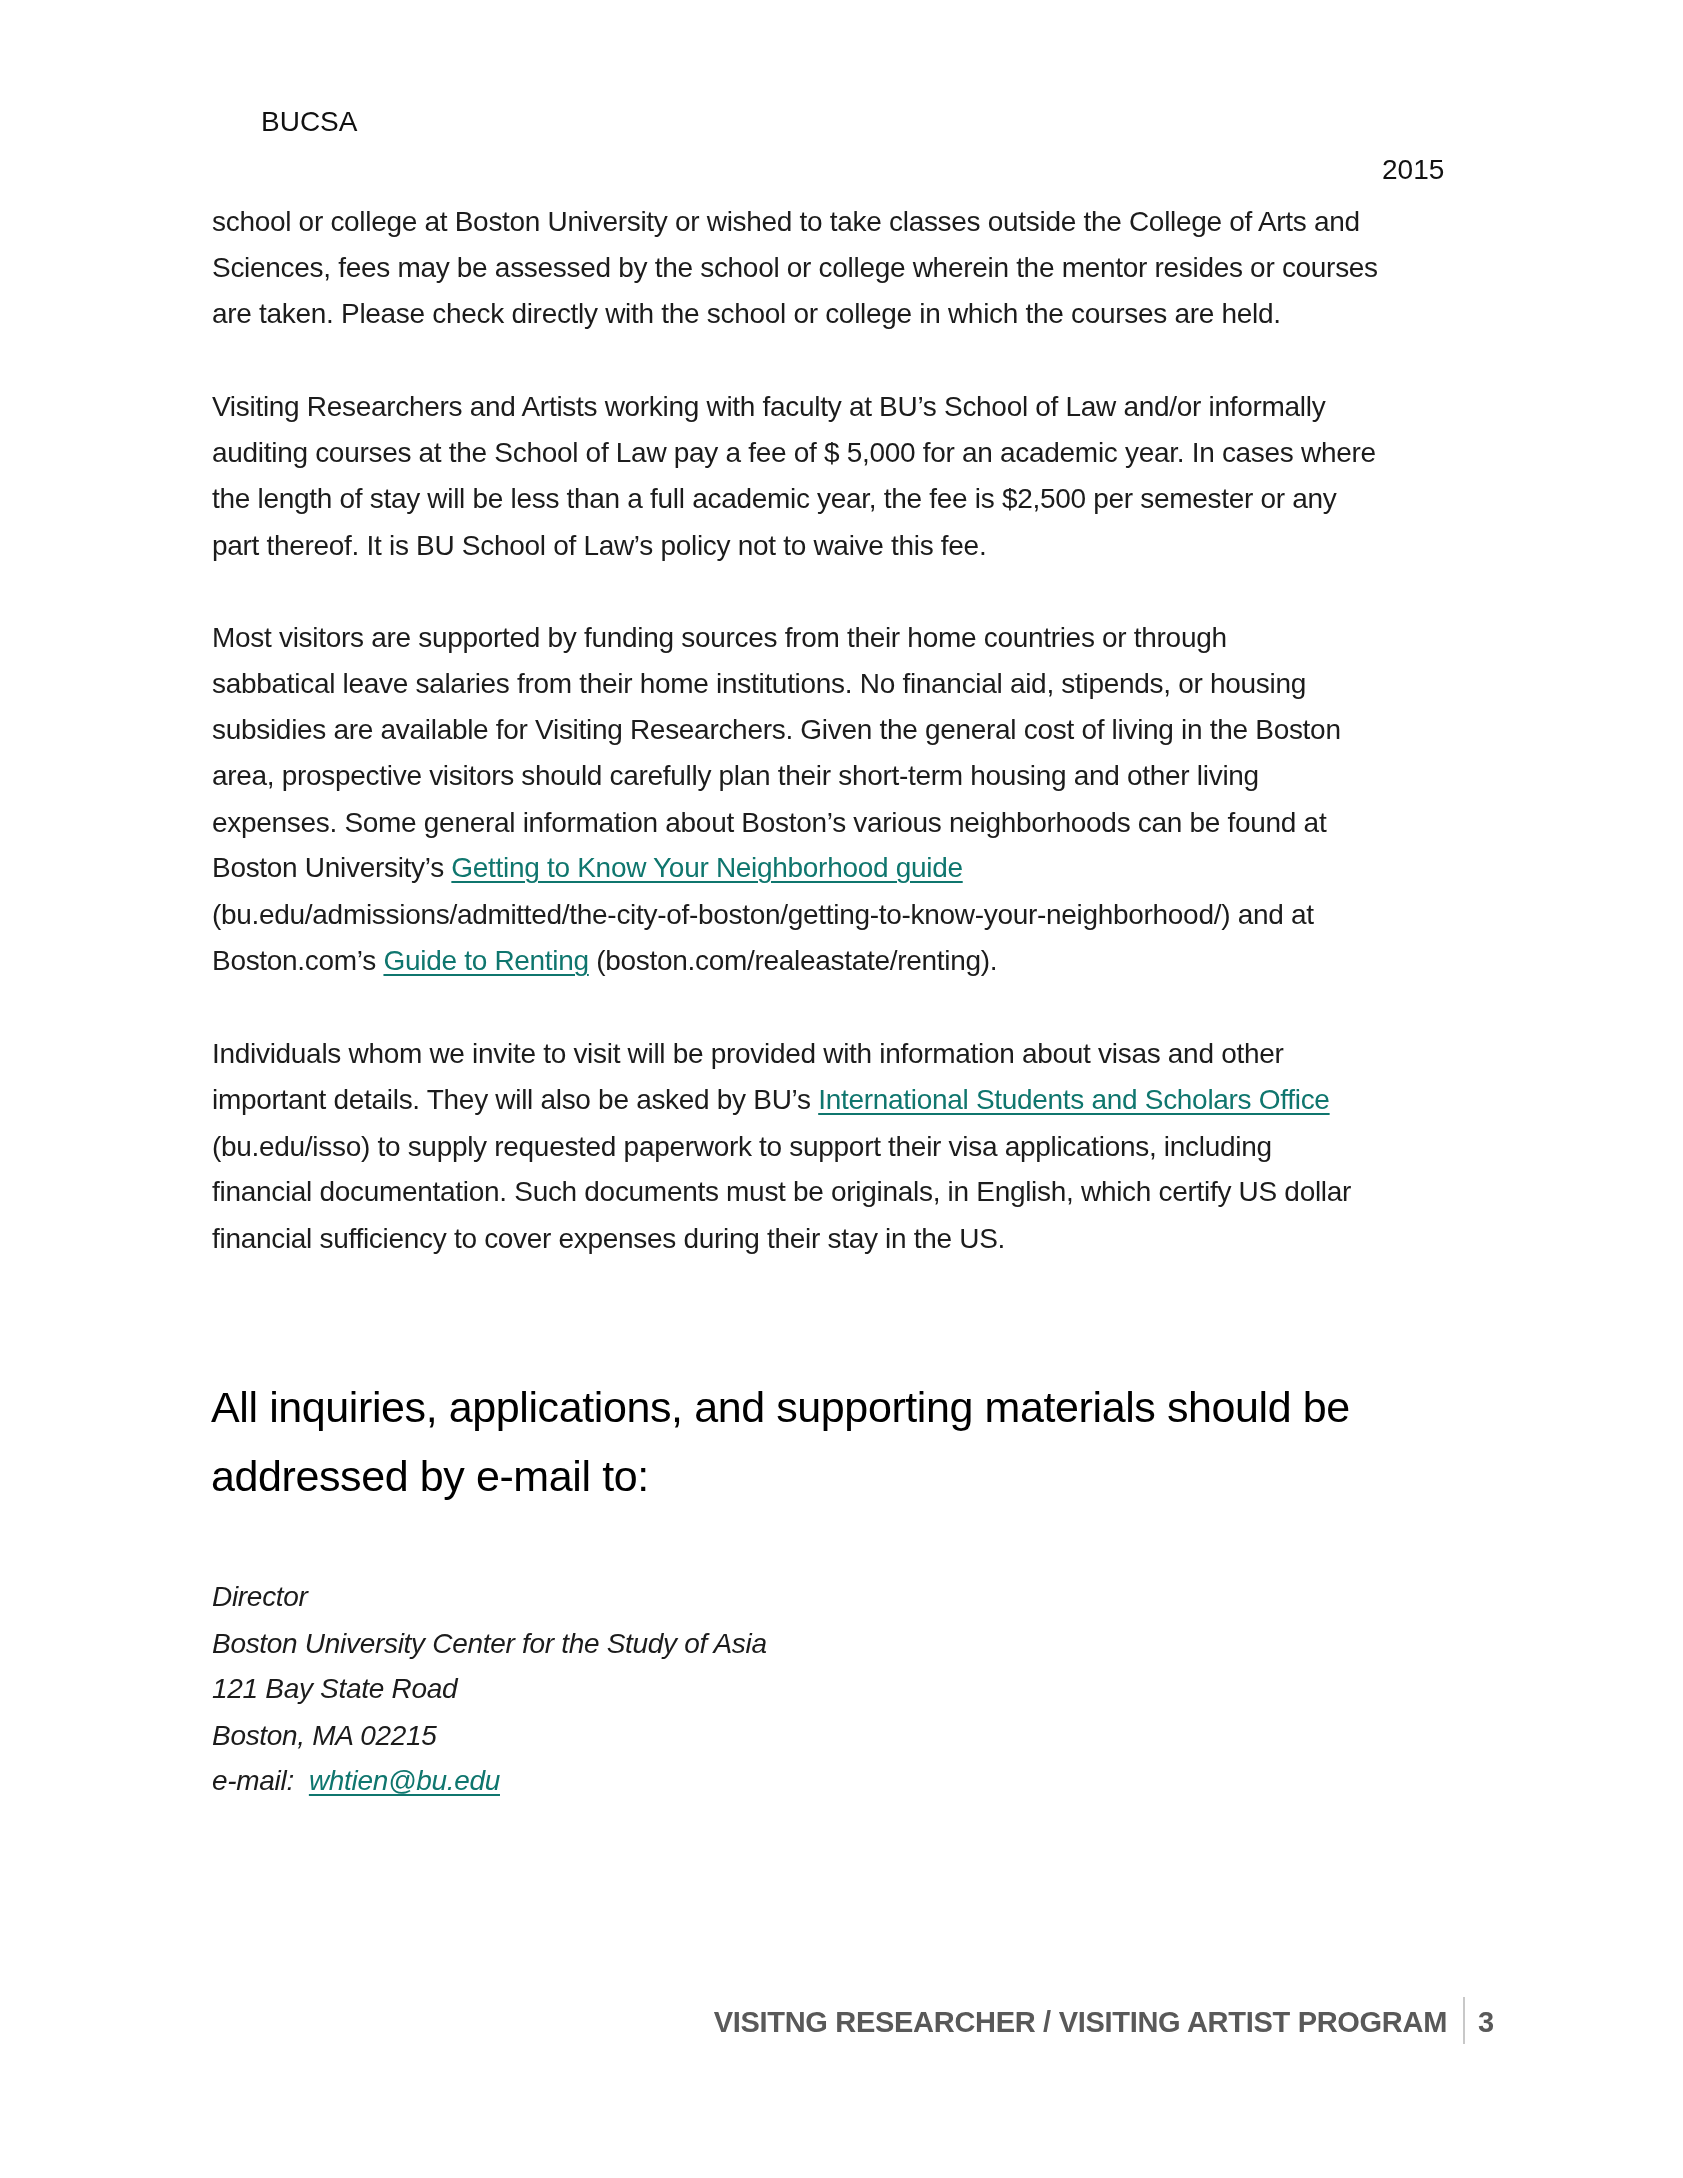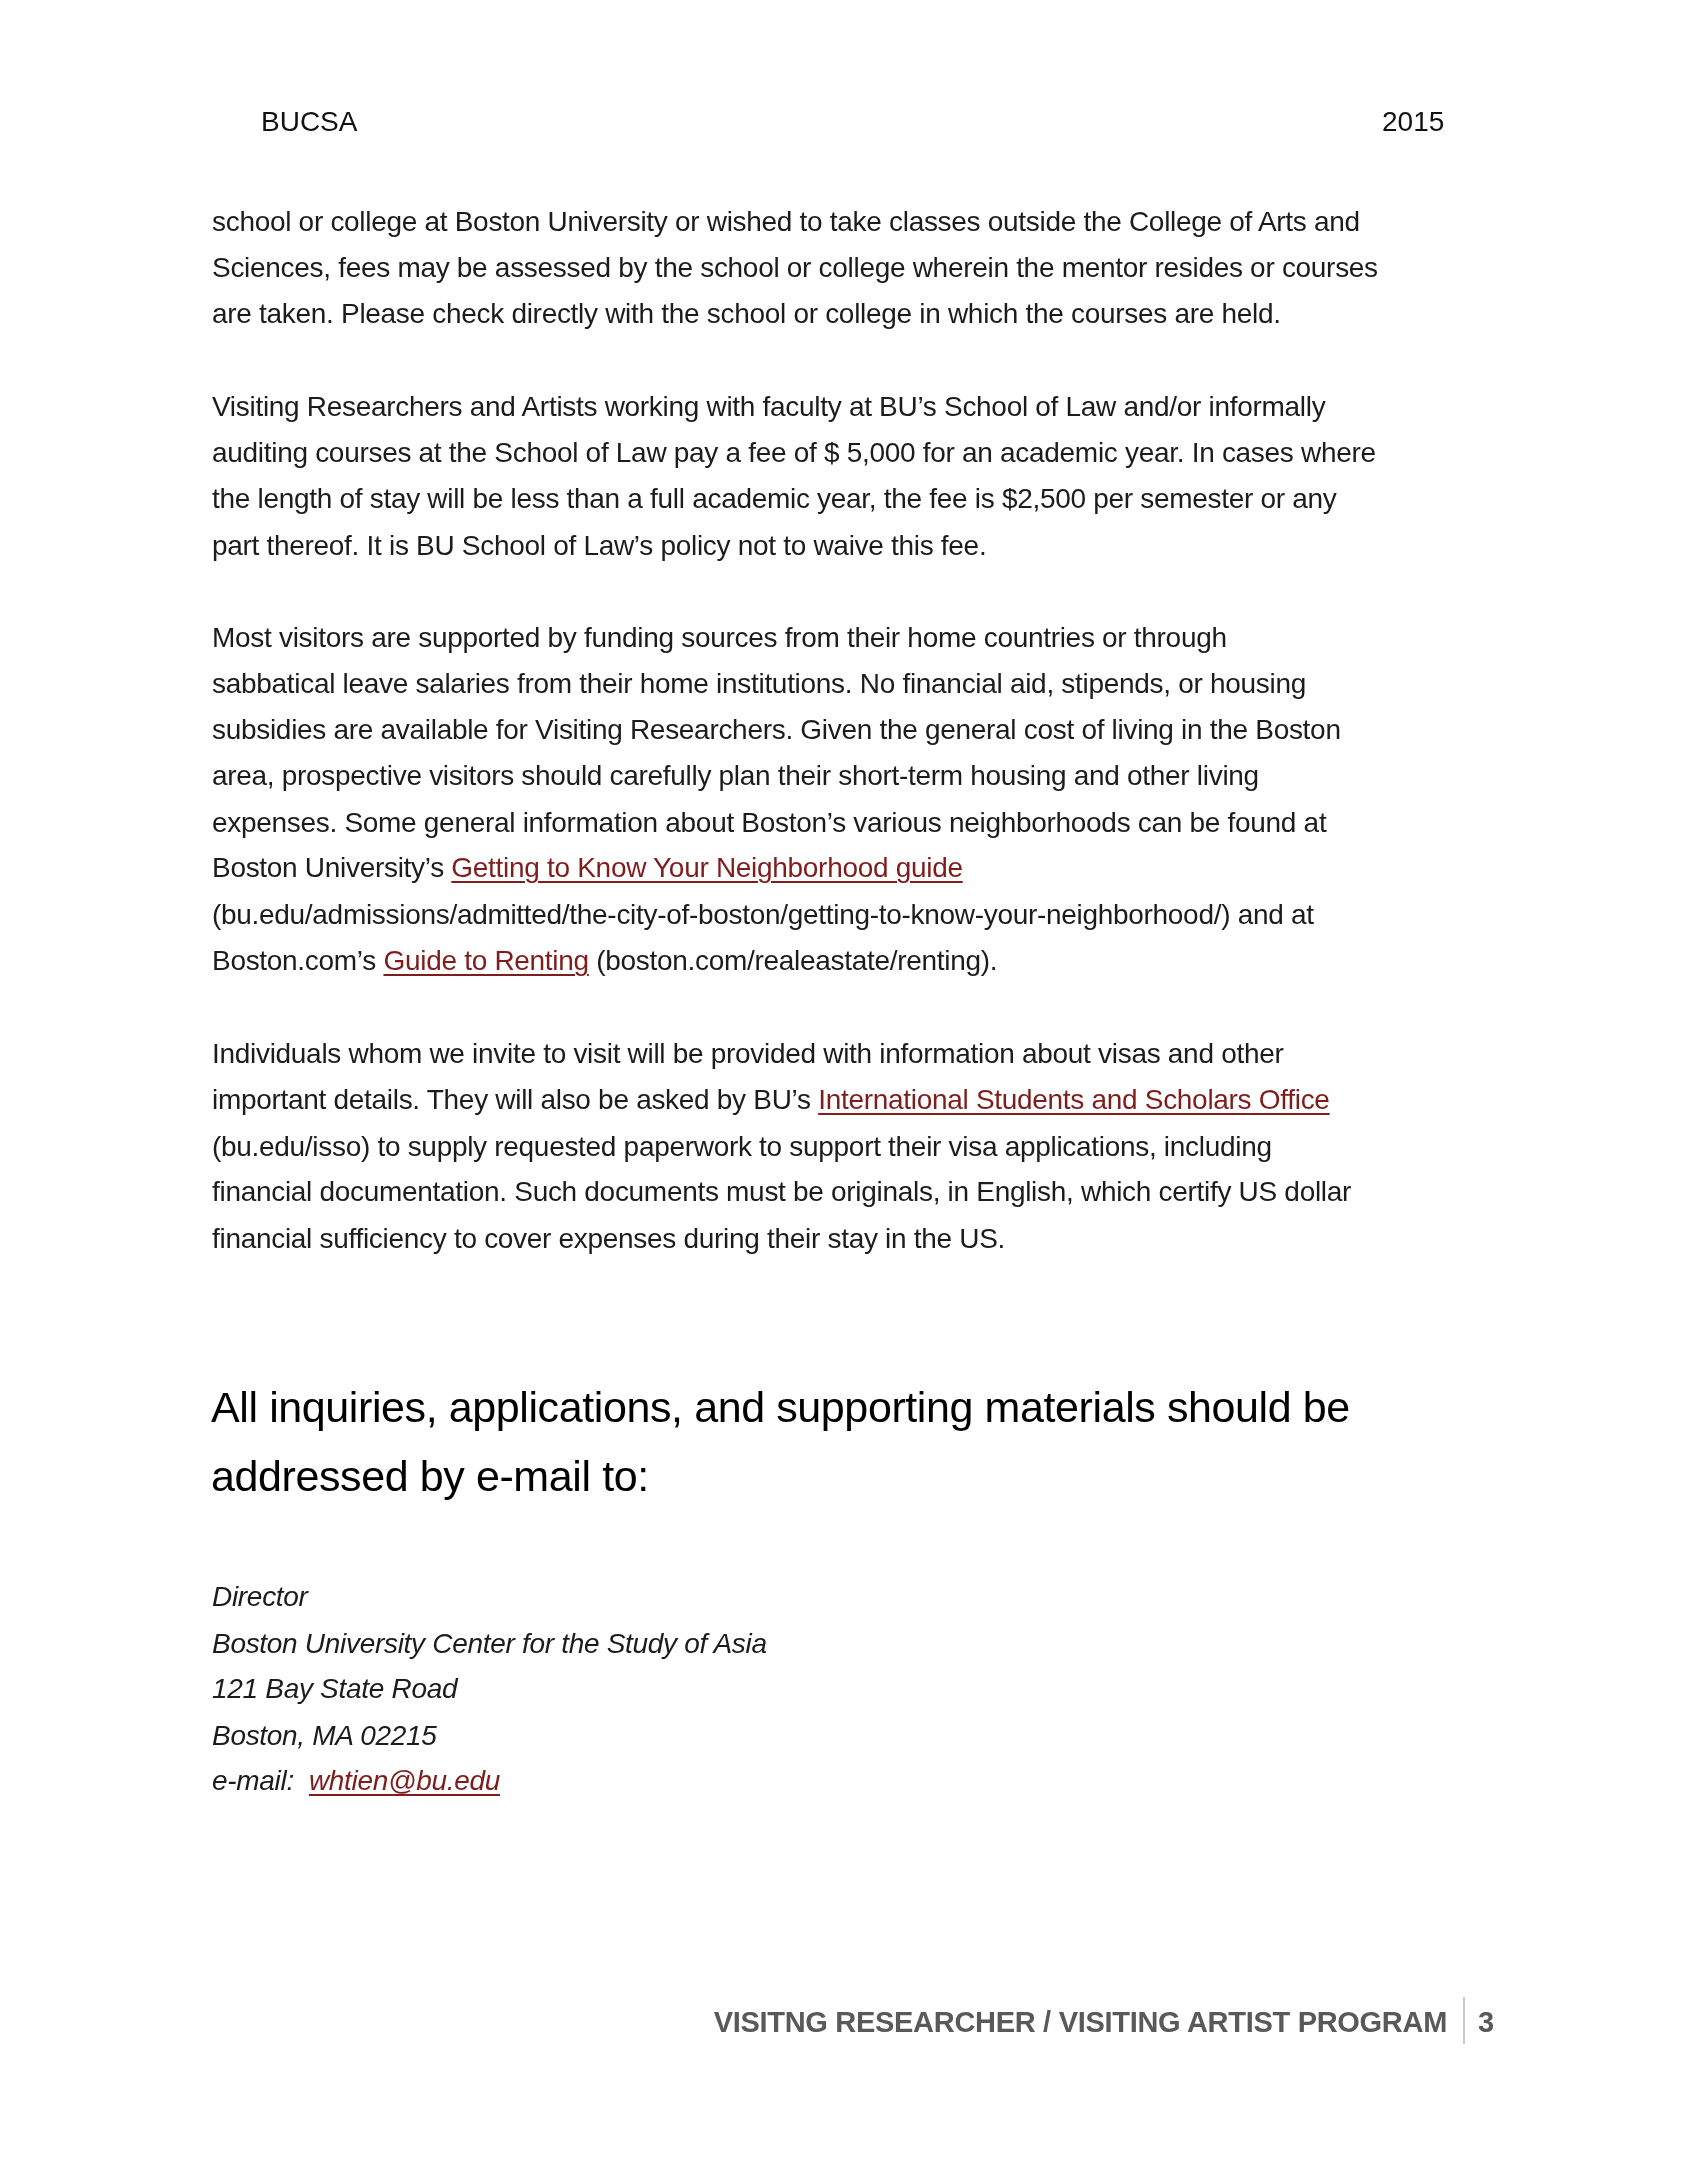--- a/index.html
+++ b/index.html
@@ -1,24 +1,24 @@
 <!DOCTYPE html>
 <html><head>
 <meta charset="utf-8">
 <style>
   html, body { margin: 0; padding: 0; background: #ffffff; }
   body { width: 1683px; height: 2178px; position: relative; overflow: hidden;
          font-family: "Liberation Sans", sans-serif; color: #1a1a1a; }
   .page { position: absolute; left: 13px; top: 0; width: 1683px; height: 2178px; background: #fff; }
   .hdr { position: absolute; top: 105px; font-size: 28px; line-height: 34px; color: #111; }
   .hdr-left { left: 248px; }
-  .hdr-right { left: 1369px; }
+  .hdr-right { left: 1369px; margin-top: 48px; }
   .line { position: absolute; left: 199px; white-space: nowrap; font-size: 28px;
           line-height: 34px; color: #1c1c1c; letter-spacing: -0.3px; }
-  .link { color: #7f1d1d; text-decoration: underline; text-underline-offset: 4px;
+  .link { color: #0f766e; text-decoration: underline; text-underline-offset: 4px;
           text-decoration-thickness: 2px; cursor: pointer; }
   .heading { position: absolute; left: 198px; white-space: nowrap; font-size: 43px;
              line-height: 50px; color: #000000; letter-spacing: -0.4px; }
   .addr { position: absolute; left: 199px; white-space: nowrap; font-size: 28px;
           line-height: 34px; font-style: italic; color: #1c1c1c; letter-spacing: -0.3px; }
   .footer { position: absolute; top: 2002px; left: 0; width: 1683px; height: 40px; }
   .footer-title { position: absolute; right: 249px; top: 0; font-size: 29px; font-weight: bold;
                   color: #595959; line-height: 40px; letter-spacing: -0.3px; white-space: nowrap; }
   .footer-divider { position: absolute; left: 1450px; top: -5px; width: 2px; height: 47px; background: #c8c8c8; }
   .footer-page { position: absolute; left: 1465px; top: 0; font-size: 29px; font-weight: bold;

